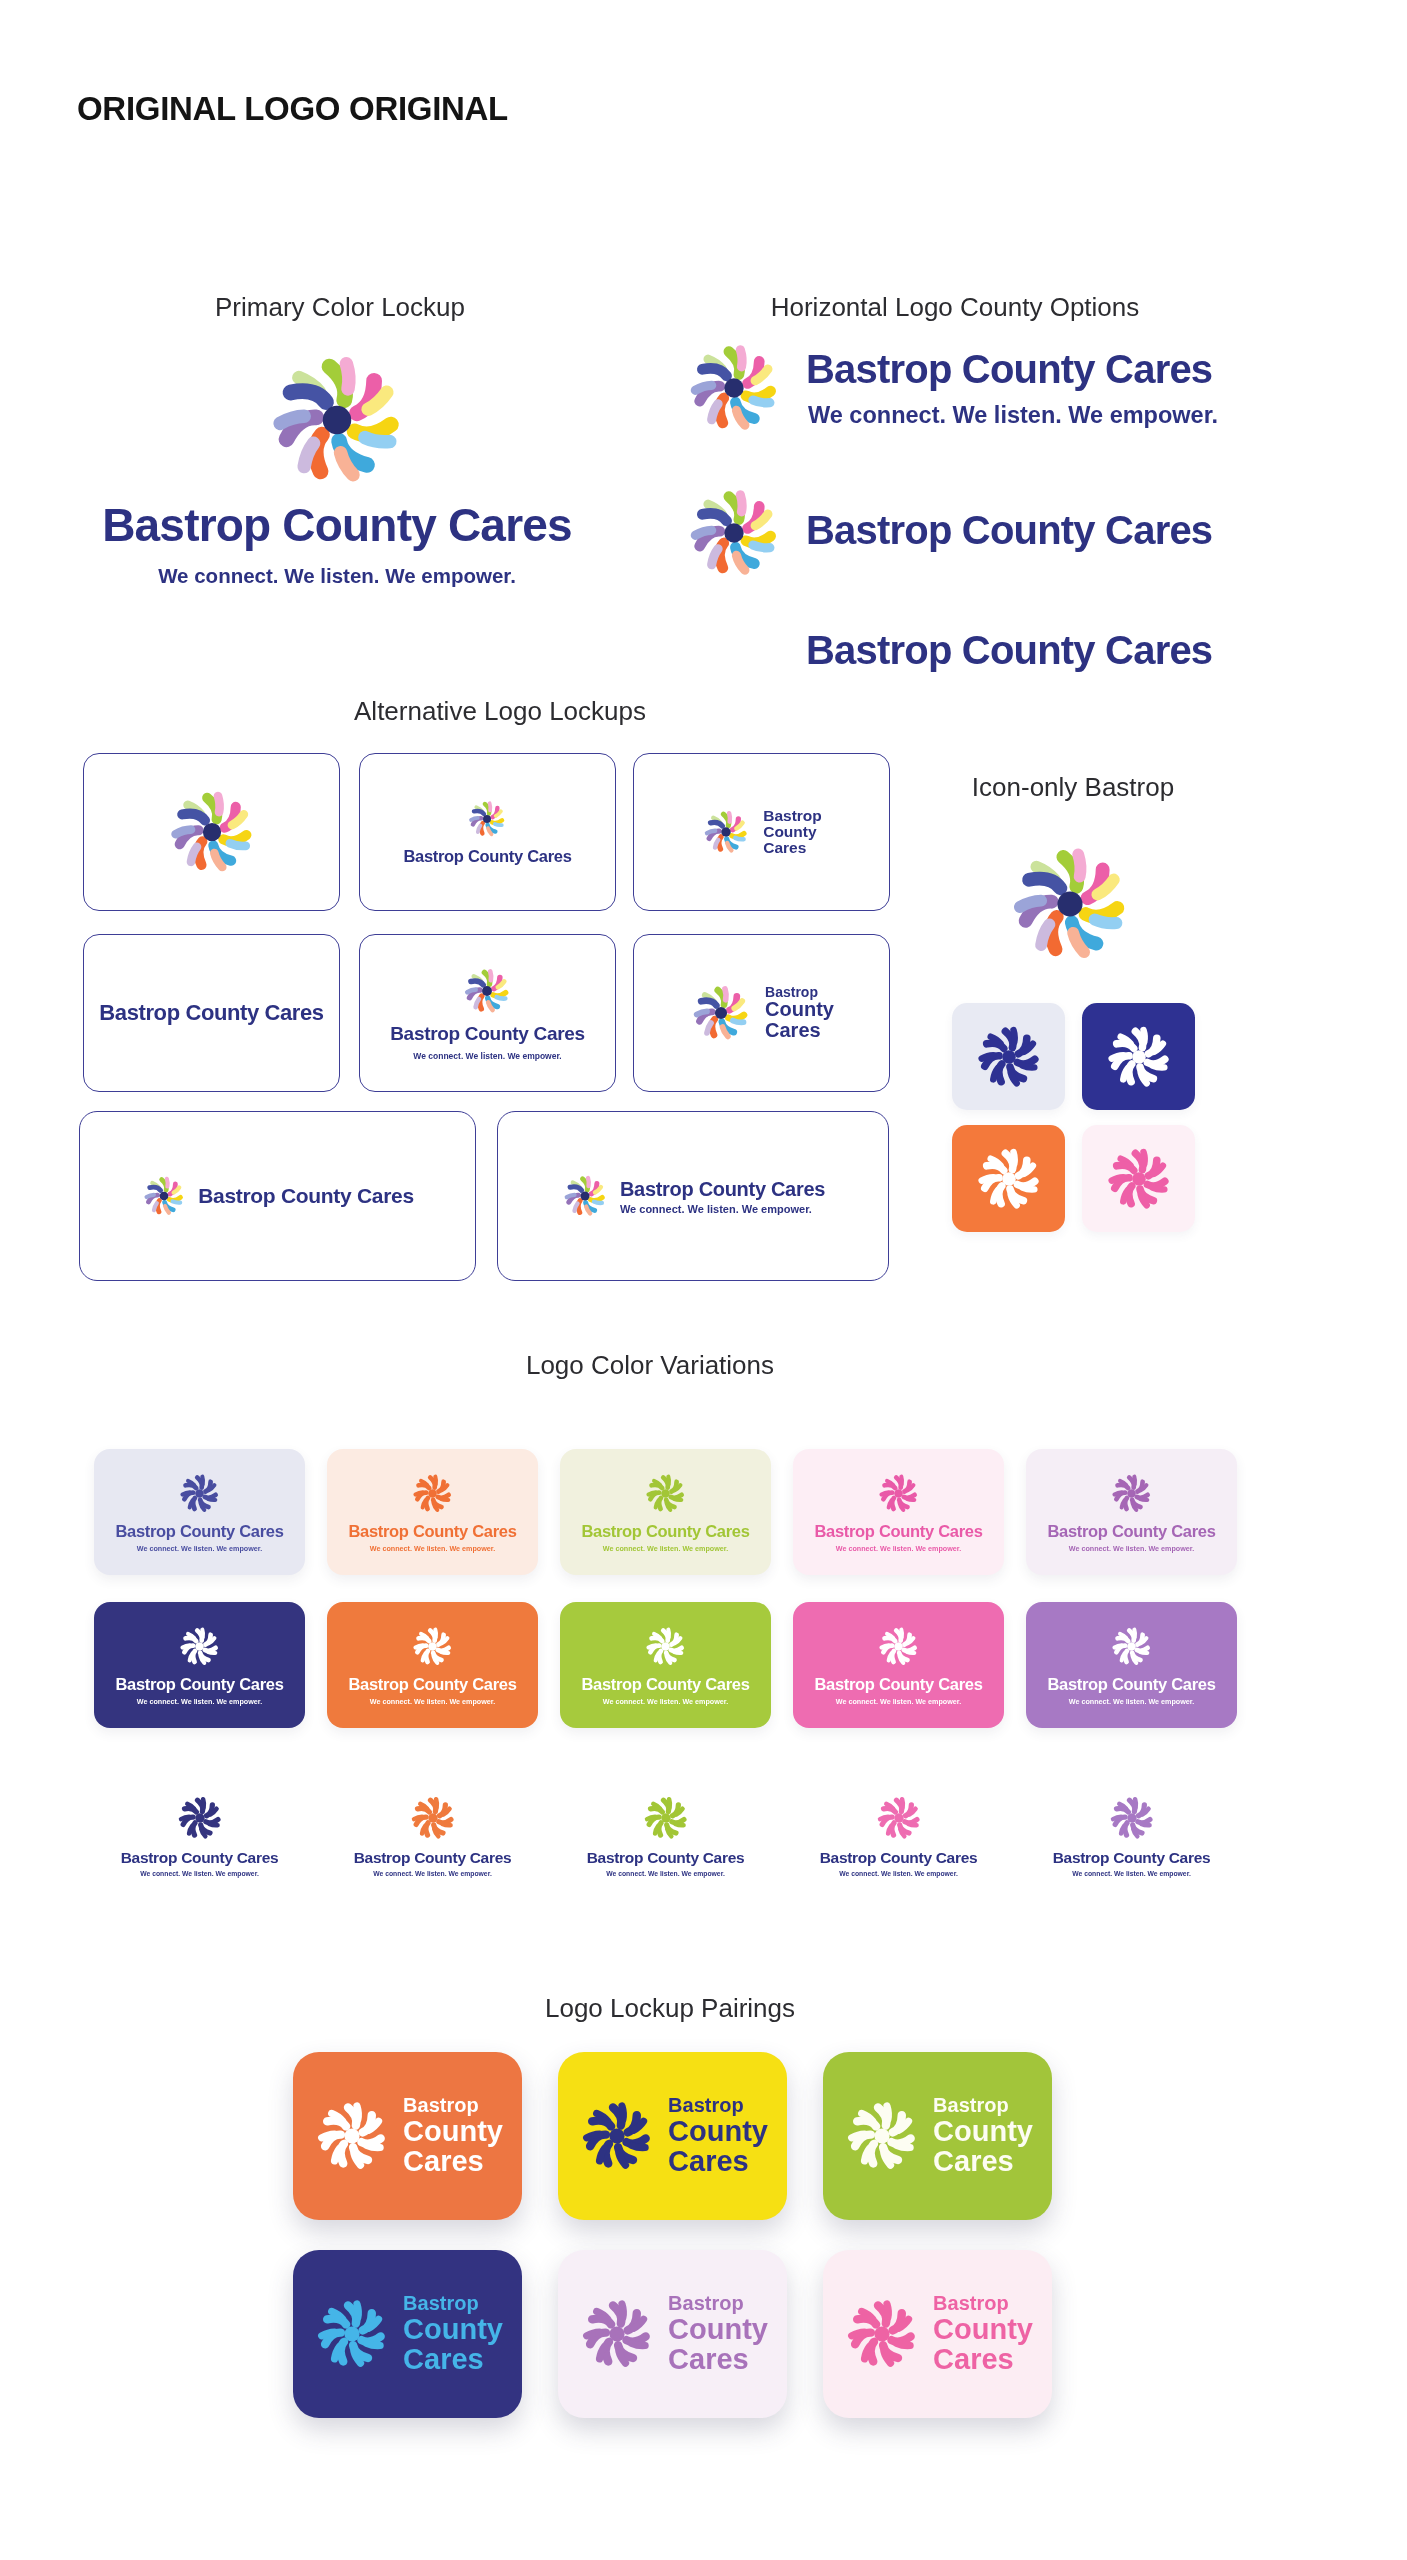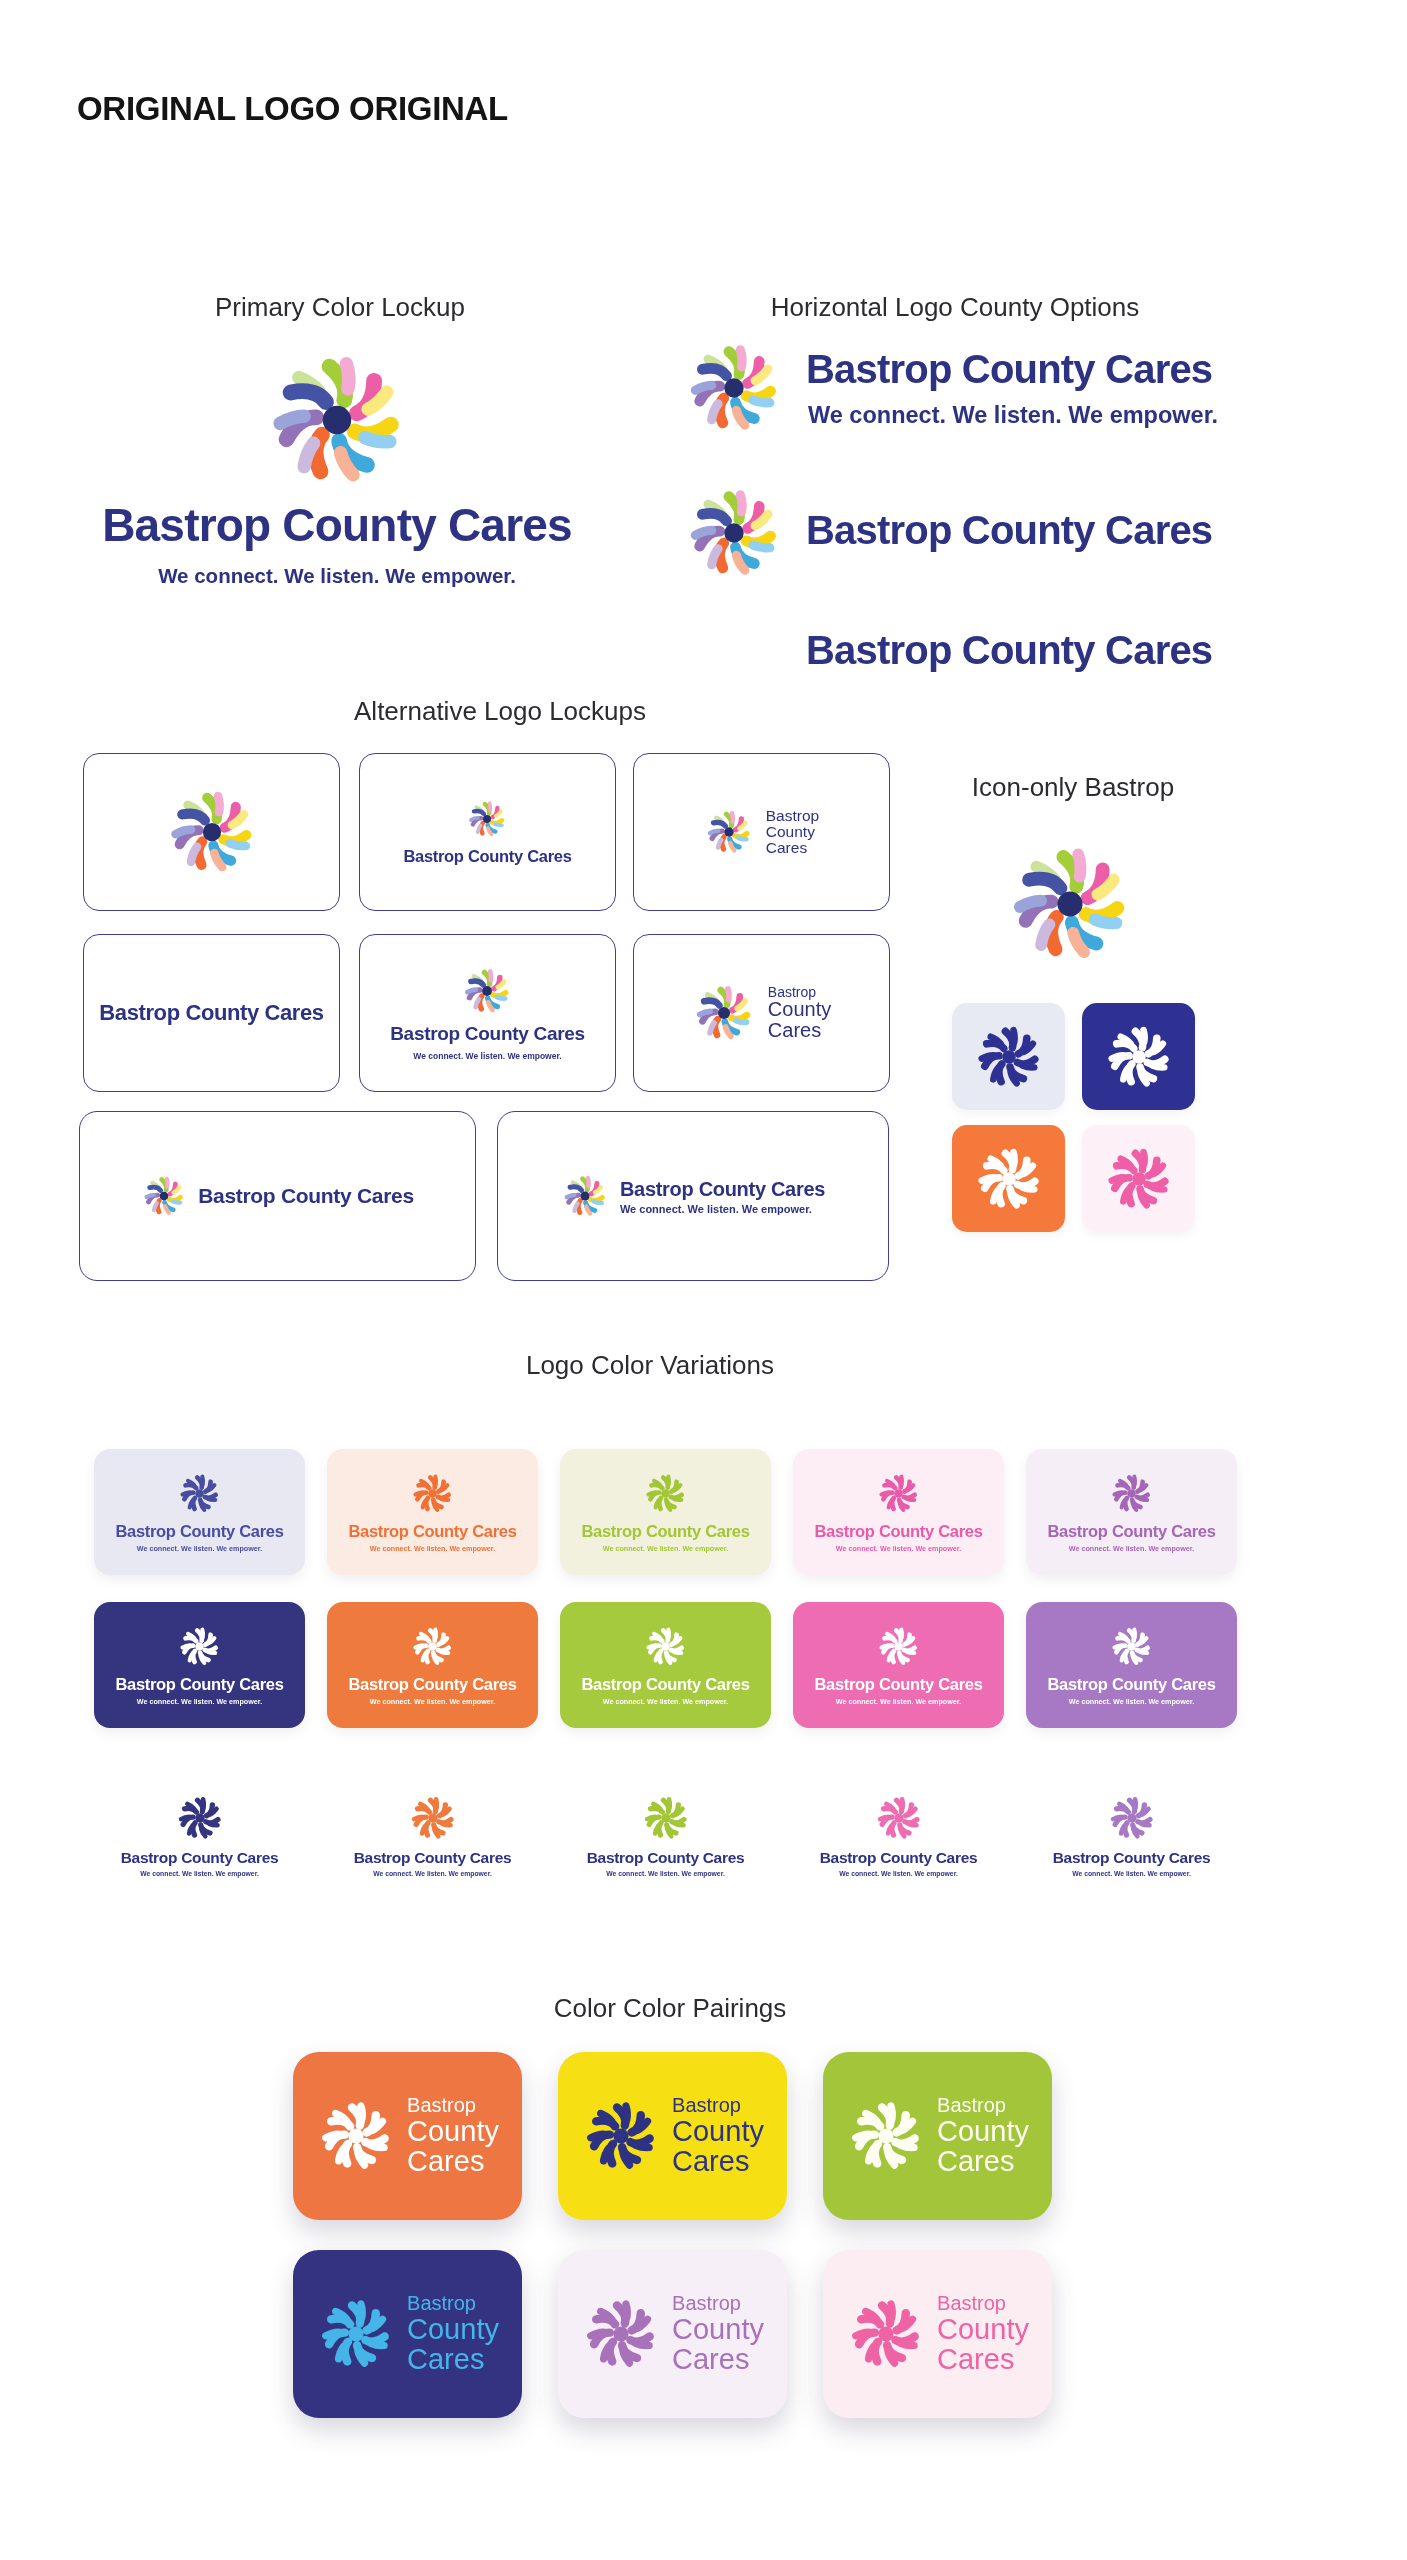--- a/index.html
+++ b/index.html
@@ -8,21 +8,21 @@
   .abs{position:absolute;}
   .h1{font-size:33px;font-weight:bold;color:#141414;letter-spacing:-.3px;}
   .sec-label{font-size:26px;color:#2c2c30;text-align:center;}
   .wordmark{font-weight:bold;color:#2d3282;letter-spacing:-.8px;white-space:nowrap;}
   .tagline{font-weight:bold;color:#2d3282;white-space:nowrap;}
   .licon{display:inline-flex;align-items:center;justify-content:center;line-height:0;}
   .card{position:absolute;background:#fff;border:1.6px solid #3e3e96;border-radius:16px;
         display:flex;align-items:center;justify-content:center;box-sizing:border-box;}
   .col{display:flex;flex-direction:column;align-items:center;}
   .row{display:flex;flex-direction:row;align-items:center;}
-  .stack{line-height:1.04;font-weight:normal;color:#2d3282;text-align:left;white-space:nowrap;}
+  .stack{line-height:1.04;font-weight:bold;color:#2d3282;text-align:left;white-space:nowrap;}
   .tile{border-radius:16px;display:flex;flex-direction:column;align-items:center;justify-content:center;
         box-sizing:border-box;box-shadow:0 5px 12px rgba(60,60,95,.08);}
   .flexrow{position:absolute;display:flex;}
   .pairtile{border-radius:26px;display:flex;align-items:center;justify-content:center;
             box-shadow:0 12px 26px rgba(55,55,90,.20);box-sizing:border-box;}
   .iotile{border-radius:15px;display:flex;align-items:center;justify-content:center;
           box-shadow:0 4px 10px rgba(60,60,95,.06);}
 </style>
 </head>
 <body>
@@ -739,21 +739,21 @@
             <path d="M 42.70 38.05 Q 35.68 28.30 19.00 31.69" stroke="#a779c4" stroke-width="10.5" stroke-linecap="round" fill="none"></path>
             <path d="M 28.14 47.48 Q 20.10 47.61 12.07 52.27" stroke="#a779c4" stroke-width="9" stroke-linecap="round" fill="none"></path>
             <circle cx="50" cy="50" r="9.5" fill="#a779c4"></circle>
           </svg>
         </span>
         <div style="font-weight: bold; color: rgb(45, 50, 130); font-size: 15.5px; letter-spacing: -0.3px; margin-top: 6px; white-space: nowrap;">Bastrop County Cares</div>
         <div style="font-weight: bold; color: rgb(45, 50, 130); font-size: 6.8px; margin-top: 3px; white-space: nowrap;">We connect. We listen. We empower.</div>
       </div>
     </div>
 
-  <div class="abs sec-label" style="left:520px;top:1993px;width:300px;">Color Color Pairings</div>
+  <div class="abs sec-label" style="left:520px;top:1993px;width:300px;">Logo Lockup Pairings</div>
   <div class="flexrow" id="pairings-row1" style="left:293px;top:2052px;gap:36px;">
       <div class="pairtile" style="width: 229px; height: 168px; background: rgb(237, 118, 66); gap: 11px;">
         <span class="licon">
           <svg viewBox="0 0 100 100" width="80" height="80">
             <path d="M 54.79 36.84 Q 58.03 25.27 44.99 14.35" stroke="#ffffff" stroke-width="10.5" stroke-linecap="round" fill="none"></path>
             <path d="M 38.34 31.34 Q 33.22 25.13 24.57 21.76" stroke="#ffffff" stroke-width="9" stroke-linecap="round" fill="none"></path>
             <path d="M 63.27 45.54 Q 74.34 40.86 74.75 23.86" stroke="#ffffff" stroke-width="10.5" stroke-linecap="round" fill="none"></path>
             <path d="M 57.32 29.25 Q 58.99 21.38 56.23 12.51" stroke="#ffffff" stroke-width="9" stroke-linecap="round" fill="none"></path>
             <path d="M 61.76 57.60 Q 72.32 63.34 85.87 53.05" stroke="#ffffff" stroke-width="10.5" stroke-linecap="round" fill="none"></path>
             <path d="M 70.78 42.79 Q 77.98 39.18 83.19 31.49" stroke="#ffffff" stroke-width="9" stroke-linecap="round" fill="none"></path>

